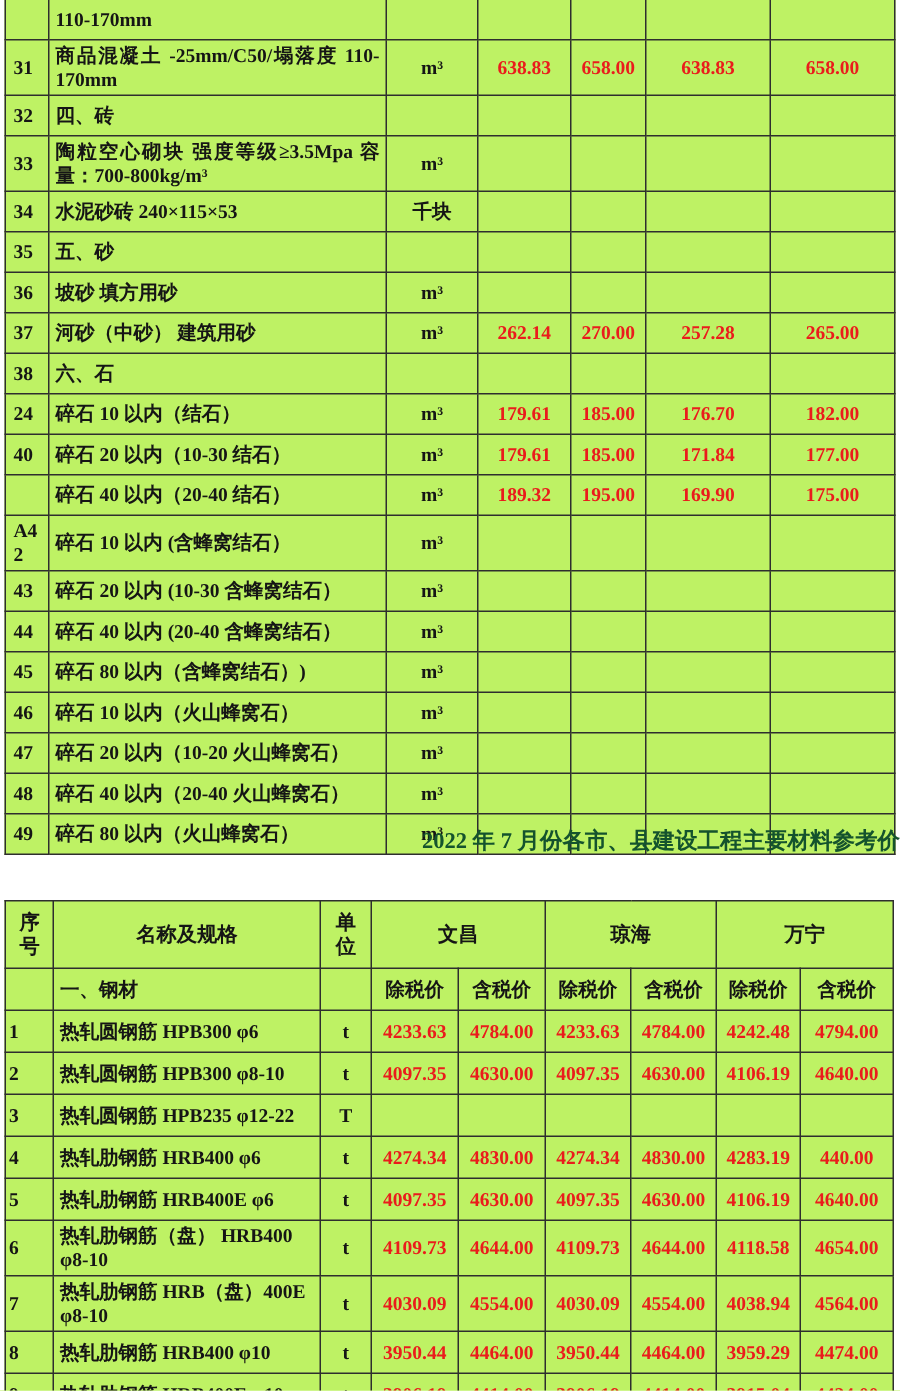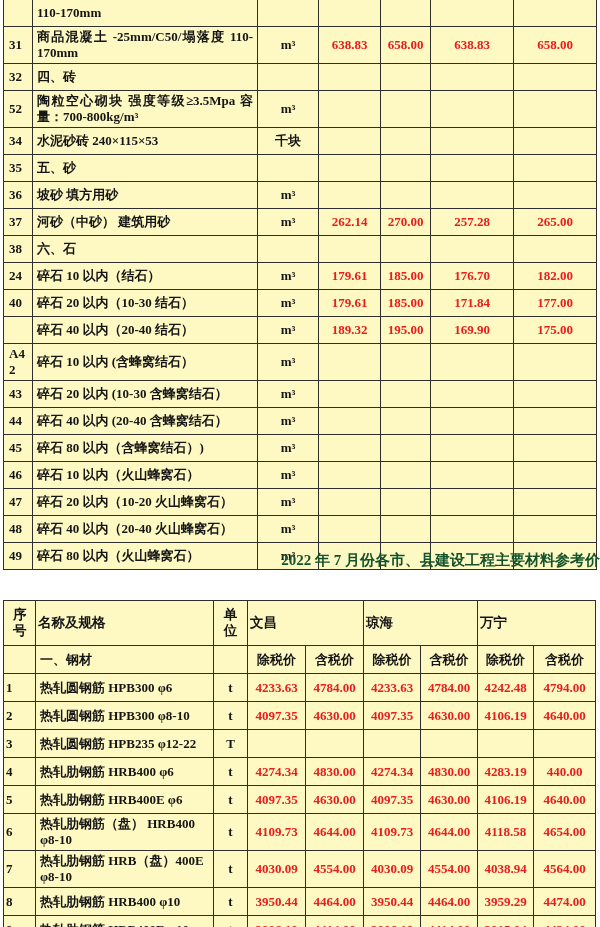--- a/index.html
+++ b/index.html
@@ -1,20 +1,20 @@
 <!DOCTYPE html>
 <html><head>
 <meta charset="utf-8">
 <style>
   html,body{margin:0;padding:0;}
   body{
     width:600px;height:927px;background:#ffffff;overflow:hidden;position:relative;
     font-family:"Liberation Serif","DejaVu Serif",serif;color:#151515;
   }
-  table{border-collapse:collapse;table-layout:fixed;position:absolute;background:#fef9c3;}
+  table{border-collapse:collapse;table-layout:fixed;position:absolute;background:#bef264;}
   td,th{
     border:1px solid #2e2e2e;font-weight:bold;font-size:13px;line-height:16px;
     padding:2px 2px;overflow:hidden;vertical-align:middle;
   }
   
   .t1{left:3px;top:0;width:593px;}
   .t1 tr:first-child td{border-top:none;}
   .t1 td{height:22px;}
   .t1 .c-no{padding:2px 5px;word-break:break-all;}
   
@@ -22,21 +22,21 @@
   .t2 td{height:23px;}
   .t2 th{height:40px;font-size:13.5px;}
   .th-wrap{word-break:break-all;padding:2px 9px;}
   
   .c-no{text-align:left;}
   .c-name{text-align:left;padding:2px 4px;}
   .just{text-align:justify;}
   .c-unit{text-align:center;}
   .c-price{text-align:center;color:#ea1c1c;}
   .c-head{text-align:center;color:#151515;}
-  .c-city{text-align:left;}
+  .c-city{text-align:center;}
   .page-title{
     position:absolute;top:551px;left:0;width:100%;text-align:right;
     font-size:15px;font-weight:bold;color:#14532d;
   }
 </style>
 </head>
 <body>
 
 <table class="t1" id="t1">
     <colgroup>
@@ -70,21 +70,21 @@
       <tr>
         <td class="c-no">32</td>
         <td class="c-name just">四、砖</td>
         <td class="c-unit"></td>
         <td class="c-price"></td>
         <td class="c-price"></td>
         <td class="c-price"></td>
         <td class="c-price"></td>
       </tr>
       <tr>
-        <td class="c-no">52</td>
+        <td class="c-no">33</td>
         <td class="c-name just">陶粒空心砌块 强度等级≥3.5Mpa 容量：700-800kg/m³</td>
         <td class="c-unit">m³</td>
         <td class="c-price"></td>
         <td class="c-price"></td>
         <td class="c-price"></td>
         <td class="c-price"></td>
       </tr>
       <tr>
         <td class="c-no">34</td>
         <td class="c-name just">水泥砂砖 240×115×53</td>

